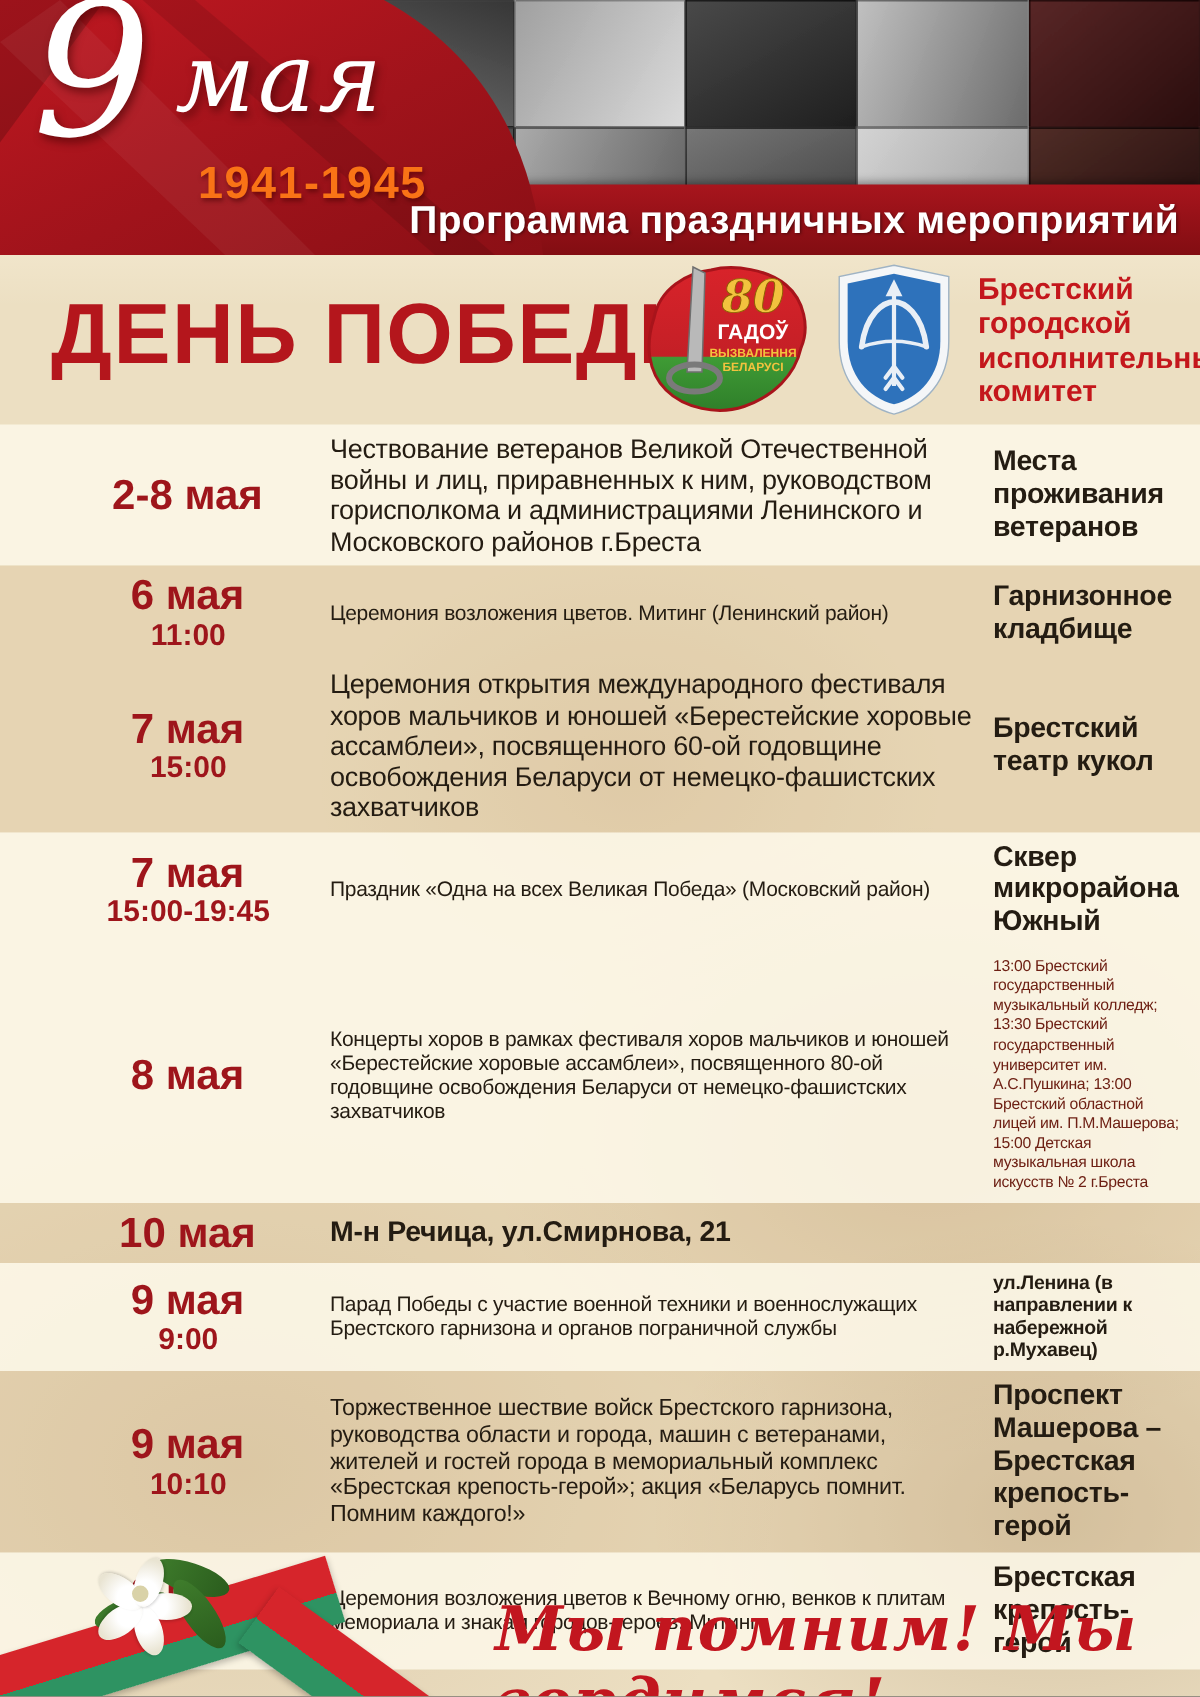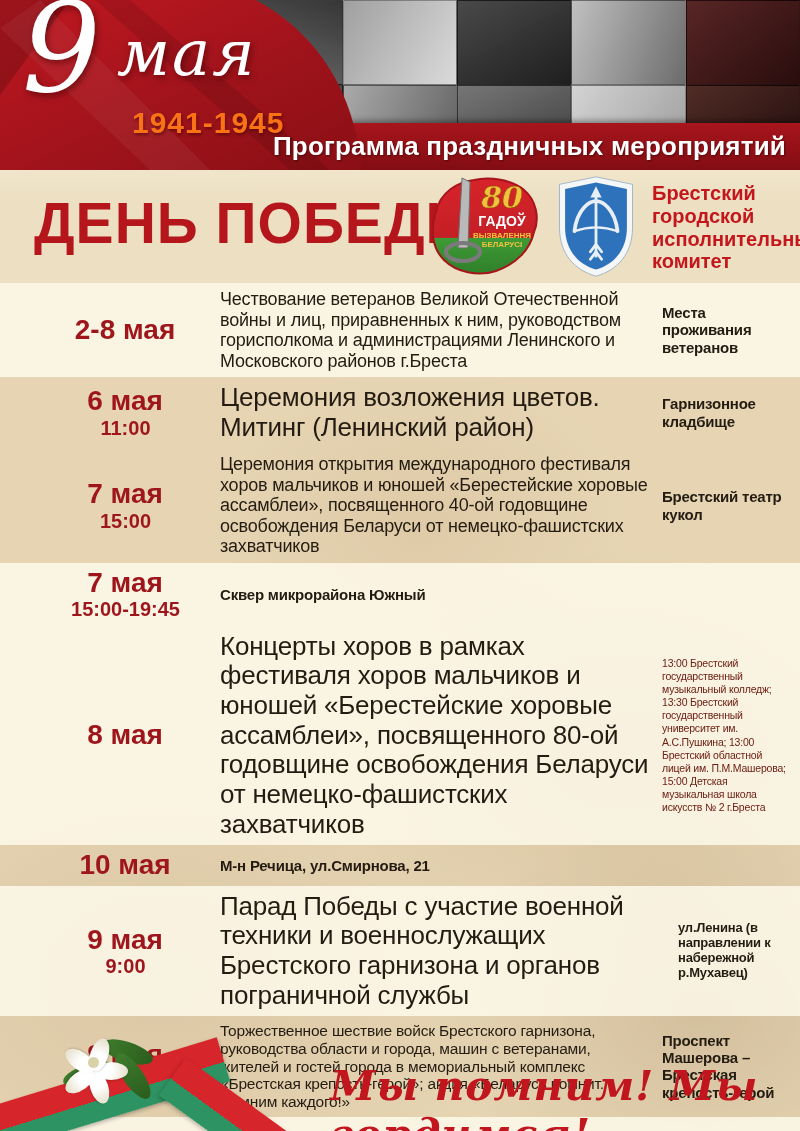--- a/index.html
+++ b/index.html
@@ -47,25 +47,25 @@
   .committee{position:absolute;left:652px;top:12px;font-size:20px;font-weight:bold;color:#c4171c;line-height:1.14;white-space:pre-line;}
   
   .schedule{position:relative;}
   .row{display:grid;grid-template-columns:210px 432px 1fr;column-gap:10px;padding:6px 8px 6px 0;align-items:center;}
   .row.light{background:rgba(253,248,233,.85);}
   .row.dark{background:rgba(216,190,147,.30);}
   .cell.date{text-align:center;color:#9e151b;font-weight:bold;line-height:1.02;}
   .date .d{font-size:28px;margin-left:40px;}
   .date .t{font-size:20px;margin-top:2px;padding-left:41px;}
   .cell.desc{color:#241c12;line-height:1.14;letter-spacing:-.2px;}
-  .desc.lg{font-size:26px;}
+  .desc.lg{font-size:14px;}
   .desc.md{font-size:18px;}
   .desc.sm{font-size:15.5px;}
-  .cell.loc{color:#241c12;font-weight:600;line-height:1.15;font-size:15px;letter-spacing:-.2px;}
-  .loc.sm{font-size:13px;font-weight:600;margin-left:16px;}
+  .cell.loc{color:#241c12;font-weight:600;line-height:1.15;font-size:19px;letter-spacing:-.2px;}
+  .loc.sm{font-size:13px;font-weight:600;}
   .loc.xs{font-size:10.5px;color:#6e2014;line-height:1.25;font-weight:400;}
   
   .footer{position:absolute;left:0;bottom:0;width:800px;height:95px;overflow:hidden;}
   .slogan{position:absolute;left:330px;top:26px;font-family:"DejaVu Serif",serif;font-style:italic;font-weight:bold;font-size:41px;color:#c2161f;letter-spacing:1px;}
   .ribbon-arm{position:absolute;height:46px;background:linear-gradient(#d6252b 0 56%,#2e9362 56% 100%);box-shadow:0 2px 4px rgba(0,0,0,.25);}
   .arm-left{left:-70px;top:44px;width:300px;transform:rotate(-17deg);}
   .arm-right{left:186px;top:22px;width:180px;transform:rotate(36deg);transform-origin:left top;}
   .flower{position:absolute;left:66px;top:0px;width:110px;height:90px;}
   .leaf{position:absolute;width:54px;height:20px;border-radius:50% 50% 50% 50%;background:linear-gradient(100deg,#3f7d2c,#2a5c1d);}
   .leaf1{left:34px;top:6px;transform:rotate(18deg);}
@@ -169,28 +169,29 @@
         <div class="t" data-name="event-time-text">11:00</div>
       </div>
       <div class="cell desc lg" data-name="event-description">Церемония возложения цветов. Митинг (Ленинский район)</div>
       <div class="cell loc" data-name="event-location">Гарнизонное кладбище</div>
     </div>
       <div class="row dark" data-name="schedule-row">
       <div class="cell date" data-name="event-date">
         <div class="d" data-name="event-date-text">7 мая</div>
         <div class="t" data-name="event-time-text">15:00</div>
       </div>
-      <div class="cell desc md" data-name="event-description">Церемония открытия международного фестиваля хоров мальчиков и юношей «Берестейские хоровые ассамблеи», посвященного 40-ой годовщине освобождения Беларуси от немецко-фашистских захватчиков</div>
+      <div class="cell desc md" data-name="event-description">Церемония открытия международного фестиваля хоров мальчиков и юношей «Берестейские хоровые ассамблеи», посвященного 60-ой годовщине освобождения Беларуси от немецко-фашистских захватчиков</div>
       <div class="cell loc" data-name="event-location">Брестский театр кукол</div>
     </div>
       <div class="row light" data-name="schedule-row">
       <div class="cell date" data-name="event-date">
         <div class="d" data-name="event-date-text">7 мая</div>
         <div class="t" data-name="event-time-text">15:00-19:45</div>
       </div>
+      <div class="cell desc lg" data-name="event-description">Праздник «Одна на всех Великая Победа» (Московский район)</div>
       <div class="cell loc" data-name="event-location">Сквер микрорайона Южный</div>
     </div>
       <div class="row light" data-name="schedule-row">
       <div class="cell date" data-name="event-date">
         <div class="d" data-name="event-date-text">8 мая</div>
 
       </div>
       <div class="cell desc lg" data-name="event-description">Концерты хоров в рамках фестиваля хоров мальчиков и юношей «Берестейские хоровые ассамблеи», посвященного 80-ой годовщине освобождения Беларуси от немецко-фашистских захватчиков</div>
       <div class="cell loc xs" data-name="event-location">13:00 Брестский государственный музыкальный колледж; 13:30 Брестский государственный университет им. А.С.Пушкина; 13:00 Брестский областной лицей им. П.М.Машерова; 15:00 Детская музыкальная школа искусств № 2 г.Бреста</div>
     </div>

